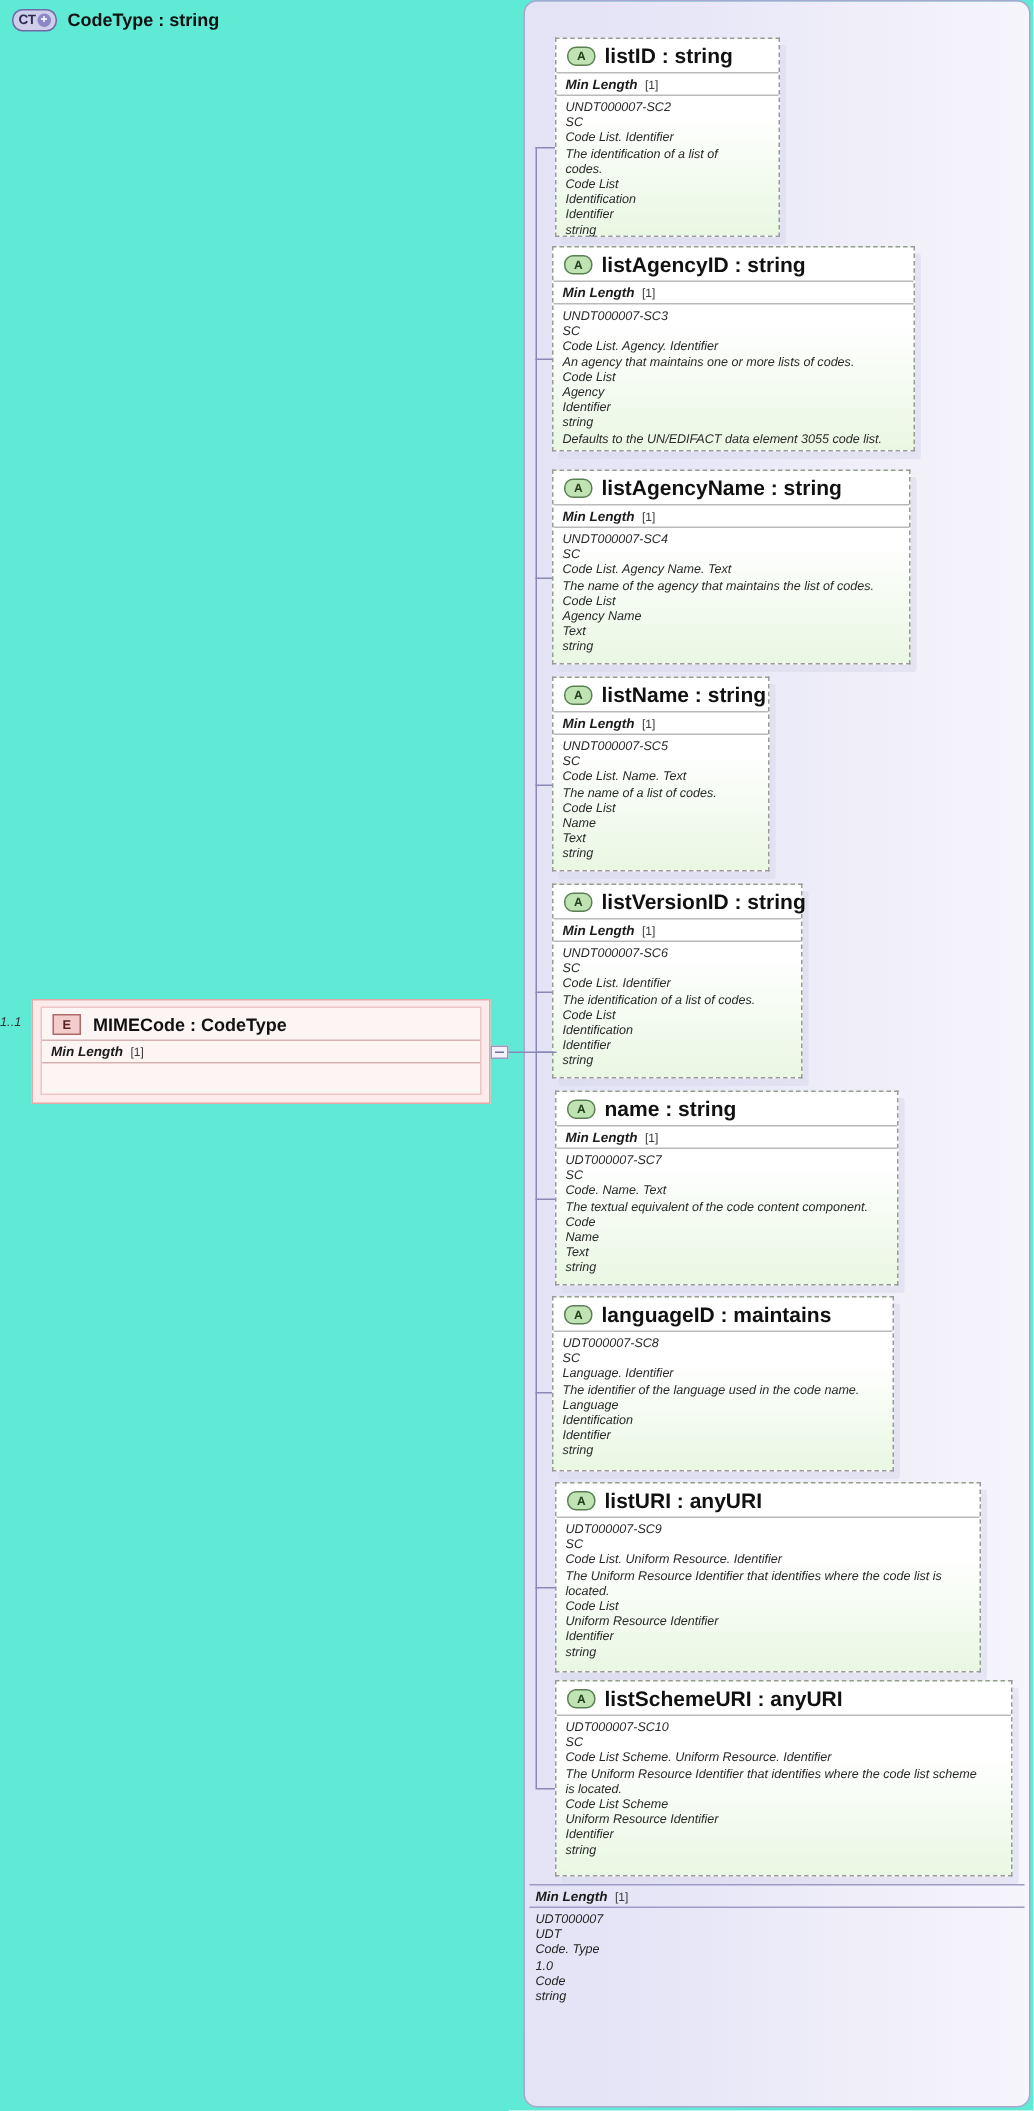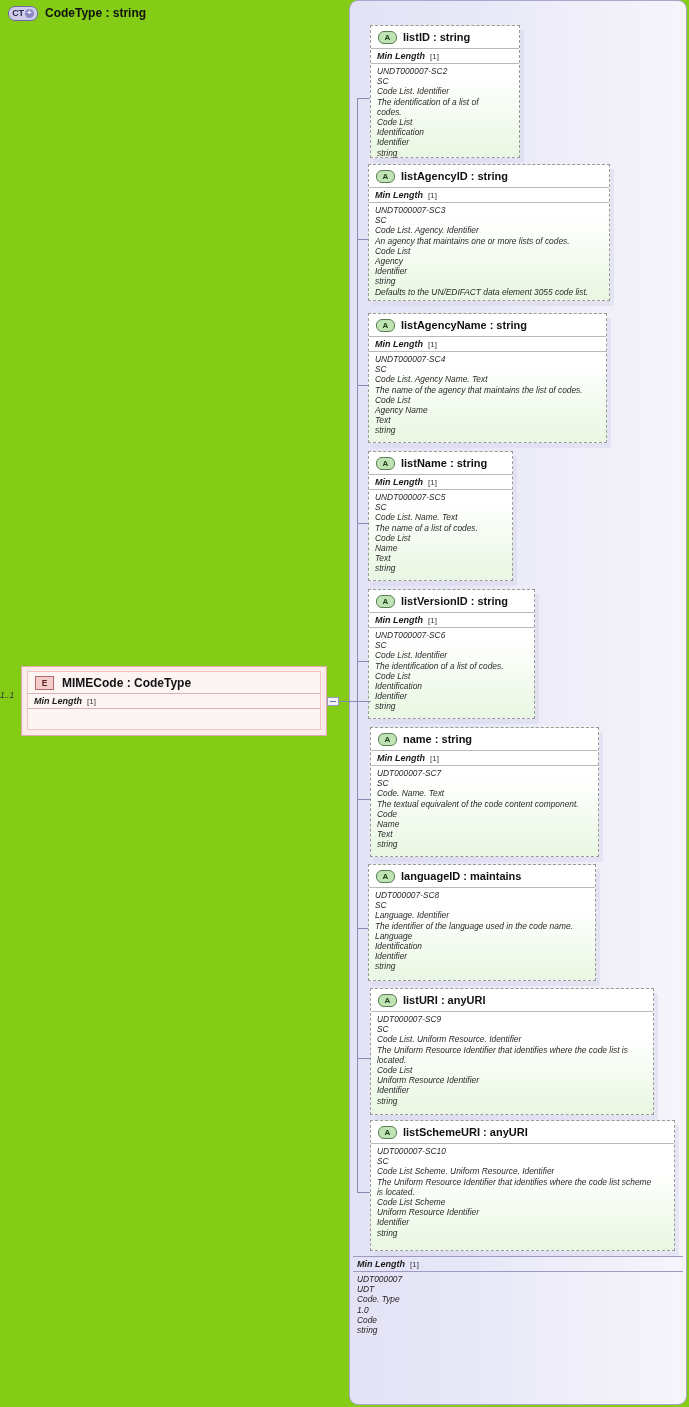--- a/index.html
+++ b/index.html
@@ -5,21 +5,21 @@
   html,body{margin:0;padding:0;background:#ffffff;}
   body{
     font-family:"Liberation Sans","DejaVu Sans",sans-serif;
     -webkit-font-smoothing:antialiased;
   }
   #canvas{
     position:relative;
     width:689px;
     height:1407px;
     overflow:hidden;
-    background:#84cc16;
+    background:#5eead4;
   }
 
   
   .ct-container{
     position:absolute;
     left:349px; top:0px;
     width:338px; height:1405px;
     background:linear-gradient(to right,#e4e3f6 0%, #e8e7f8 35%, #f0eff9 70%, #f6f5fc 100%);
     border:1px solid #a9a7cf;
     border-radius:9px 9px 9px 9px;
@@ -88,21 +88,21 @@
     display:inline-flex;align-items:center;justify-content:center;
     width:19px;height:13px;
     border:1px solid #5a7f53;
     border-radius:6px;
     background:#bfe3b3;
     font-size:8px;font-weight:bold;color:#23401d;
     box-sizing:border-box;
     flex:0 0 auto;
   }
   .attr-name{
-    font-size:11px;font-weight:bold;color:#111;white-space:nowrap;
+    font-size:14px;font-weight:bold;color:#111;white-space:nowrap;
   }
   .facet-row{
     height:15px;
     display:flex;align-items:center;
     padding-left:6px;
     gap:5px;
     border-bottom:1px solid #b9b9b9;
     box-sizing:border-box;
   }
   .facet-label{
@@ -159,21 +159,21 @@
     border-bottom:1px solid #d8b2b2;
     box-sizing:border-box;
   }
   .el-doc{padding:3px 7px 0 7px;}
   .el-doc div{
     font-size:8.4px;font-style:italic;color:#2a2a2a;line-height:10.4px;
   }
 
   .cardinality{
     position:absolute;
-    left:0px; top:690px;
+    left:0px; top:676px;
     font-size:8.5px;font-style:italic;color:#333;
     white-space:nowrap;
   }
 
   
   .collapse-box{
     position:absolute;
     left:327px; top:697px;
     width:12px;height:9px;
     border:1px solid #9a98bf;

